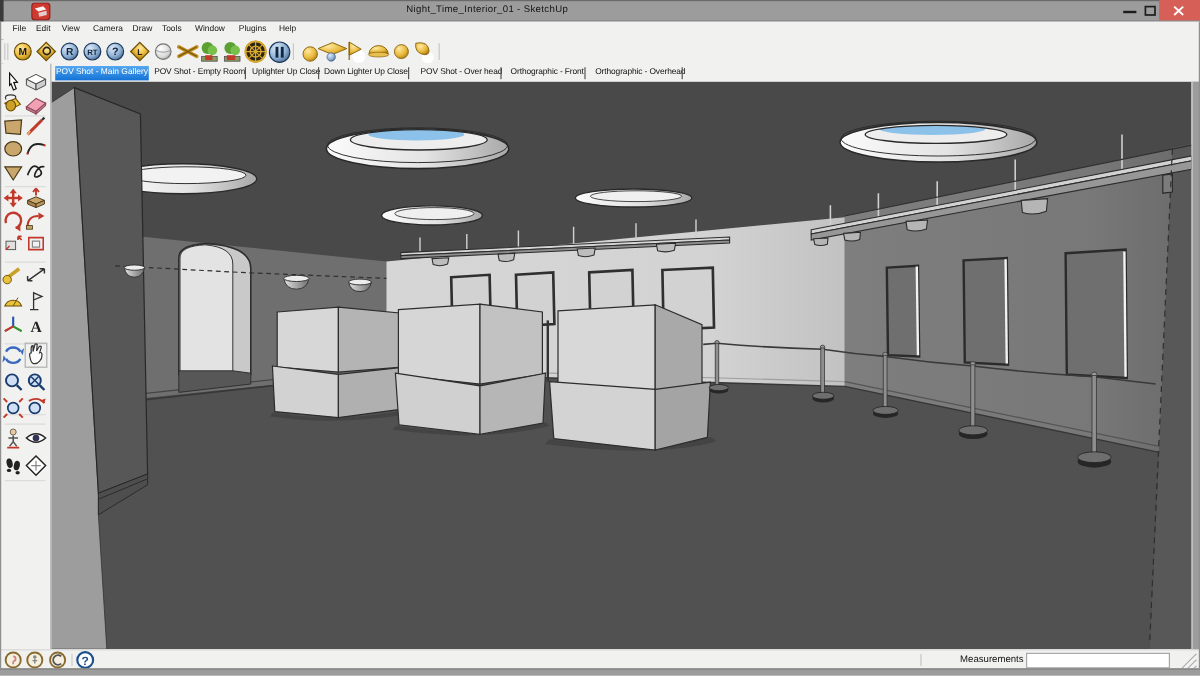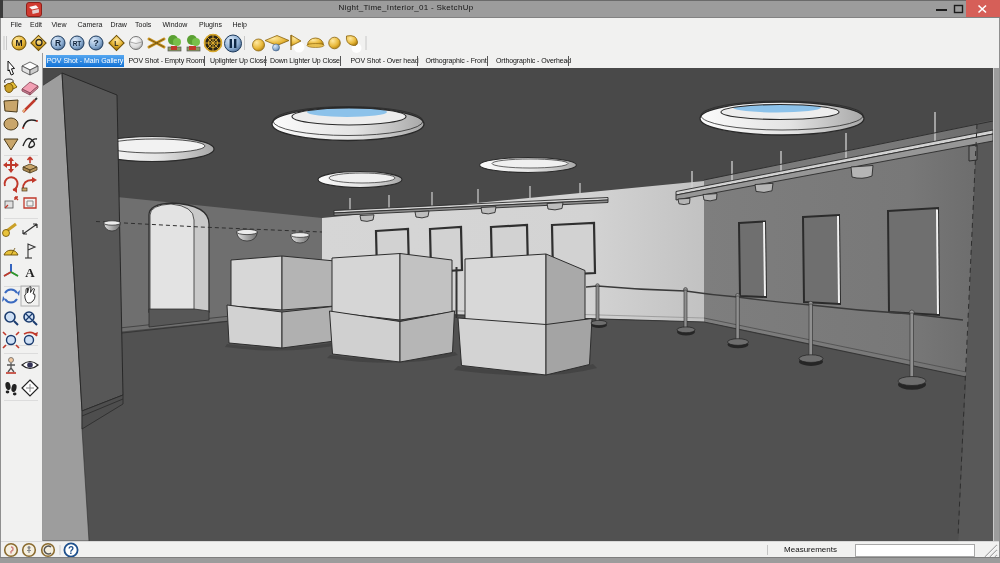--- a/index.html
+++ b/index.html
@@ -9,21 +9,21 @@
 #titlebar{left:0;top:0;width:1000px;height:18px;background:#9c9c9c;border-bottom:1px solid #828282;border-top:1px solid #6a6a6a}
 #title{left:0;top:3px;width:812px;text-align:center;font-size:8px;color:#151515;letter-spacing:0.3px}
 #menubar{left:0;top:18px;width:1000px;height:15px;background:#f1f1f0}
 .mi{position:absolute;top:3px;font-size:7px;color:#151515}
 #toolbar{left:0;top:33px;width:1000px;height:20px;background:#f1f1f0}
 #tabbar{left:0;top:53px;width:1000px;height:15px;background:#f1f1f0}
 .tab{position:absolute;top:2px;height:12px;font-size:7px;color:#111;line-height:12px;white-space:nowrap;letter-spacing:-0.1px}
 #tabsel{position:absolute;left:46px;top:2px;width:78px;height:12px;background:linear-gradient(#56a7f0,#1272d6);color:#fff;font-size:7px;line-height:12px;text-align:center;white-space:nowrap}
 .tsep{position:absolute;top:3px;width:1px;height:10px;background:#555}
 #statusbar{left:0;top:541px;width:1000px;height:16px;background:#f1f1f0;border-top:1px solid #d8d8d8}
-#meas{position:absolute;top:3px;right:163px;font-size:8px;color:#111}
+#meas{position:absolute;top:3px;right:147px;font-size:8px;color:#111}
 #measbox{position:absolute;left:855px;top:2px;width:120px;height:13px;background:#fff;border:1px solid #a8a8a8}
 #botframe{left:0;top:557px;width:1000px;height:6px;background:#9c9c9c;border-top:1px solid #7e7e7e}
 #rightframe{left:993px;top:68px;width:7px;height:473px;background:#9c9c9c;border-left:1px solid #c9c9c9}
 #lb{left:0;top:18px;width:1px;height:539px;background:#8f8f8f}
 #rb{left:999px;top:18px;width:1px;height:539px;background:#8f8f8f}
 </style>
 </head>
 <body>
 <div id="page">
 <div class="abs" id="titlebar"></div>

